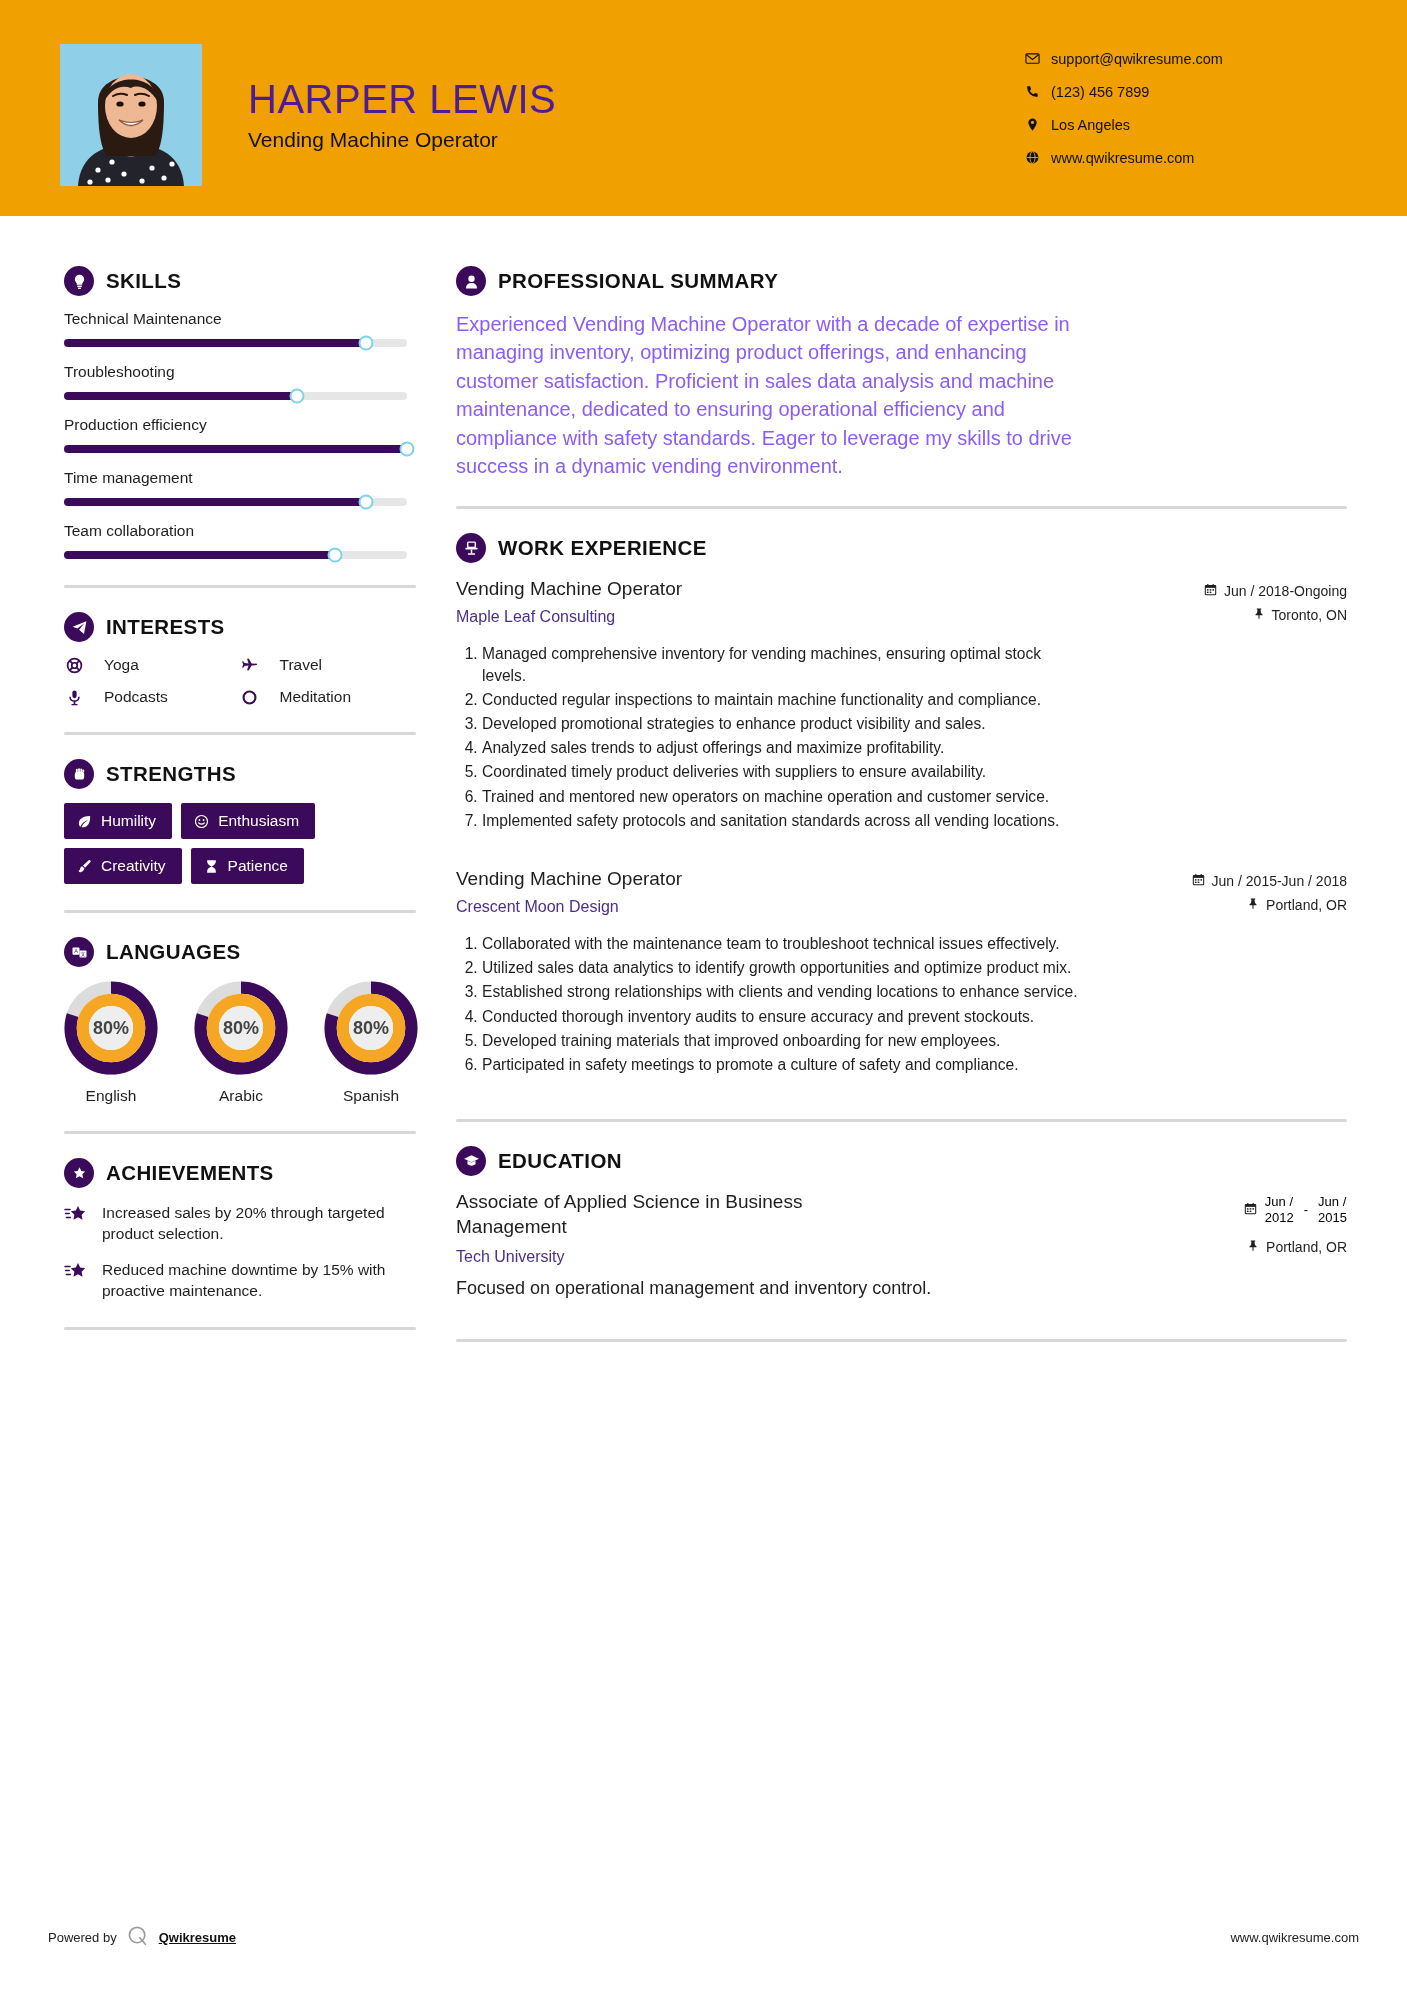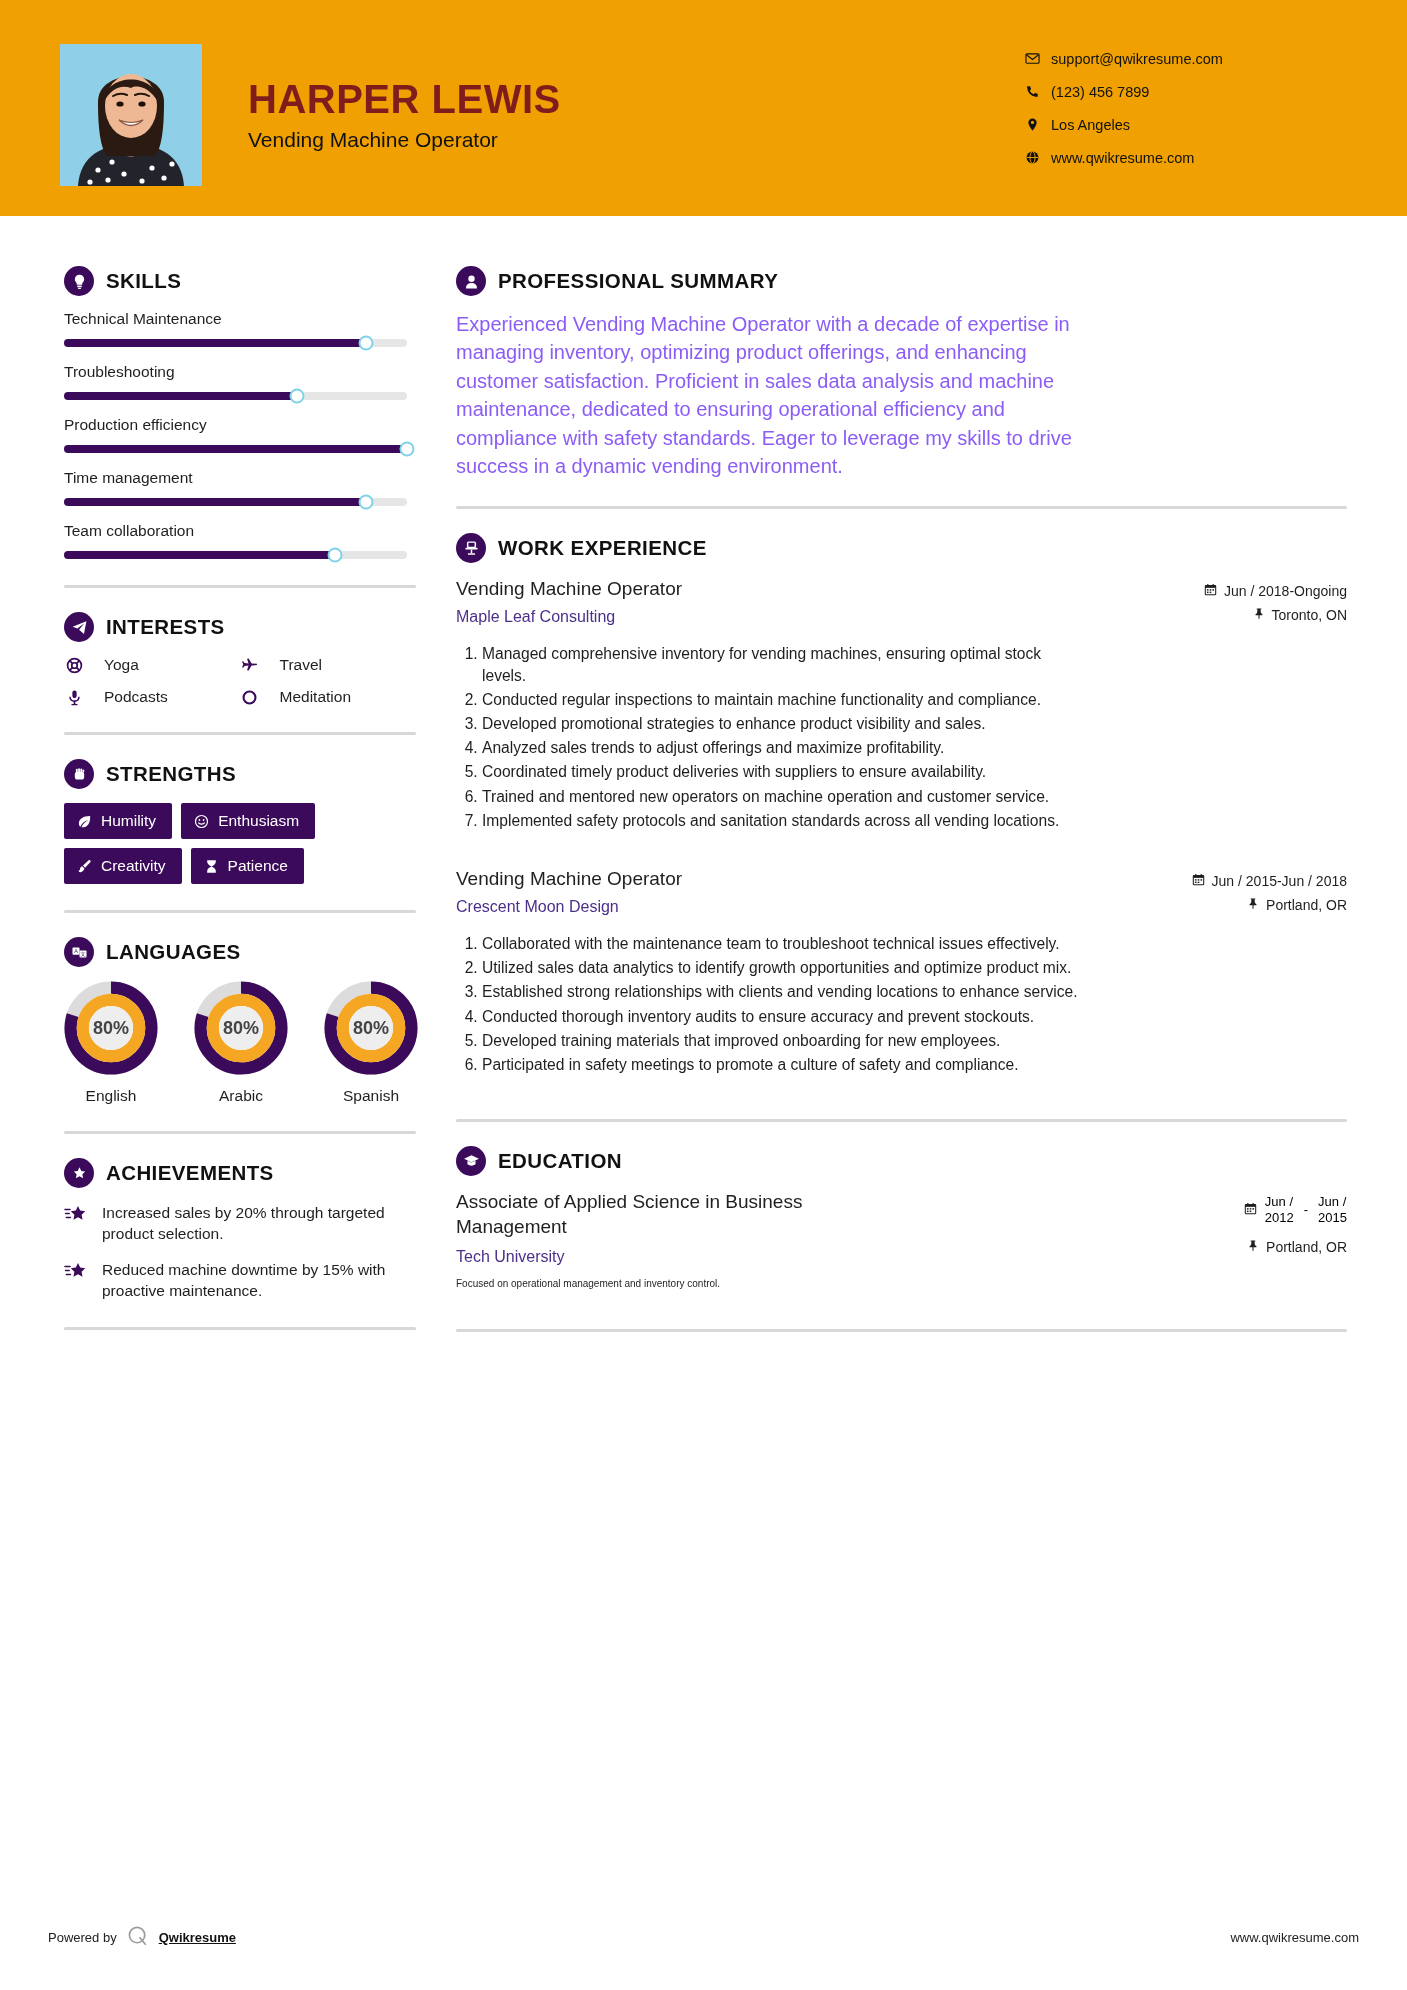--- a/index.html
+++ b/index.html
@@ -35,23 +35,23 @@
   }
   .photo-svg { display: block; width: 142px; height: 142px; }
   .name-block {
     position: absolute;
     left: 248px;
     top: 78px;
     width: 560px;
   }
   .person-name {
     font-size: 40px;
-    font-weight: 700;
+    font-weight: 400;
     letter-spacing: 0.5px;
-    color: #7f1d1d;
+    color: #4c1d95;
     line-height: 1.05;
     font-family: "Liberation Sans", sans-serif;
   }
   .person-role {
     font-size: 21px;
     color: #111111;
     margin-top: 8px;
     font-weight: 400;
   }
   .contact-list {
@@ -279,21 +279,21 @@
     color: #1f1f1f;
     line-height: 1.3;
     width: 430px;
   }
   .edu-school {
     font-size: 16px;
     color: #4b2f8a;
     margin-top: 8px;
   }
   .edu-desc {
-    font-size: 10px;
+    font-size: 18px;
     color: #1f1f1f;
     margin-top: 12px;
   }
   .edu-meta { flex: 0 0 250px; text-align: right; padding-top: 4px;}
   .edu-date-row {
     display: flex;
     align-items: center;
     justify-content: flex-end;
     gap: 8px;
     font-size: 13px;

